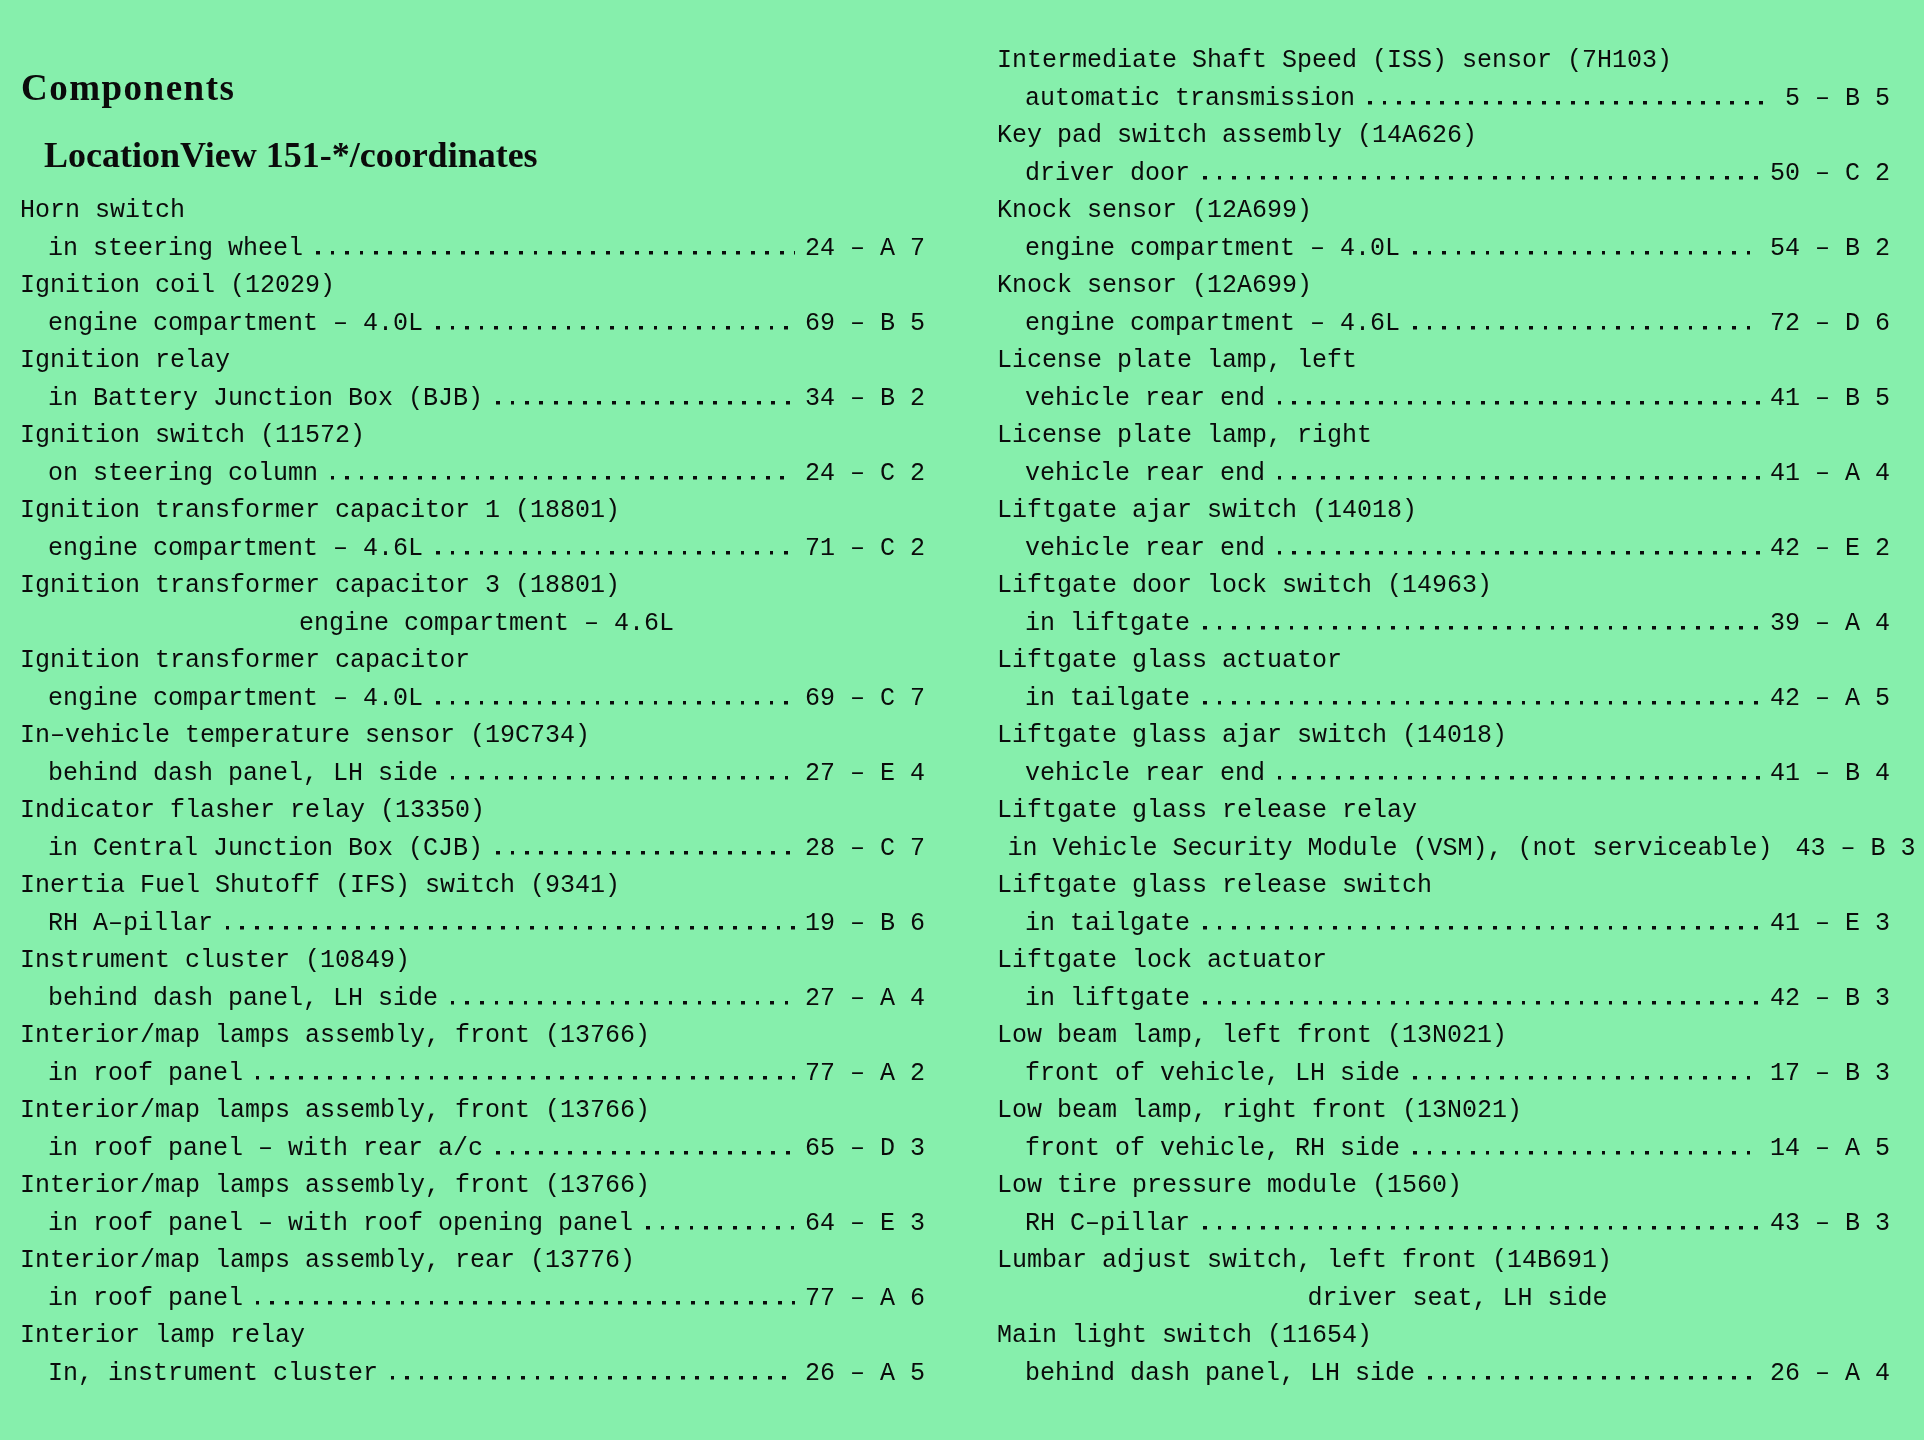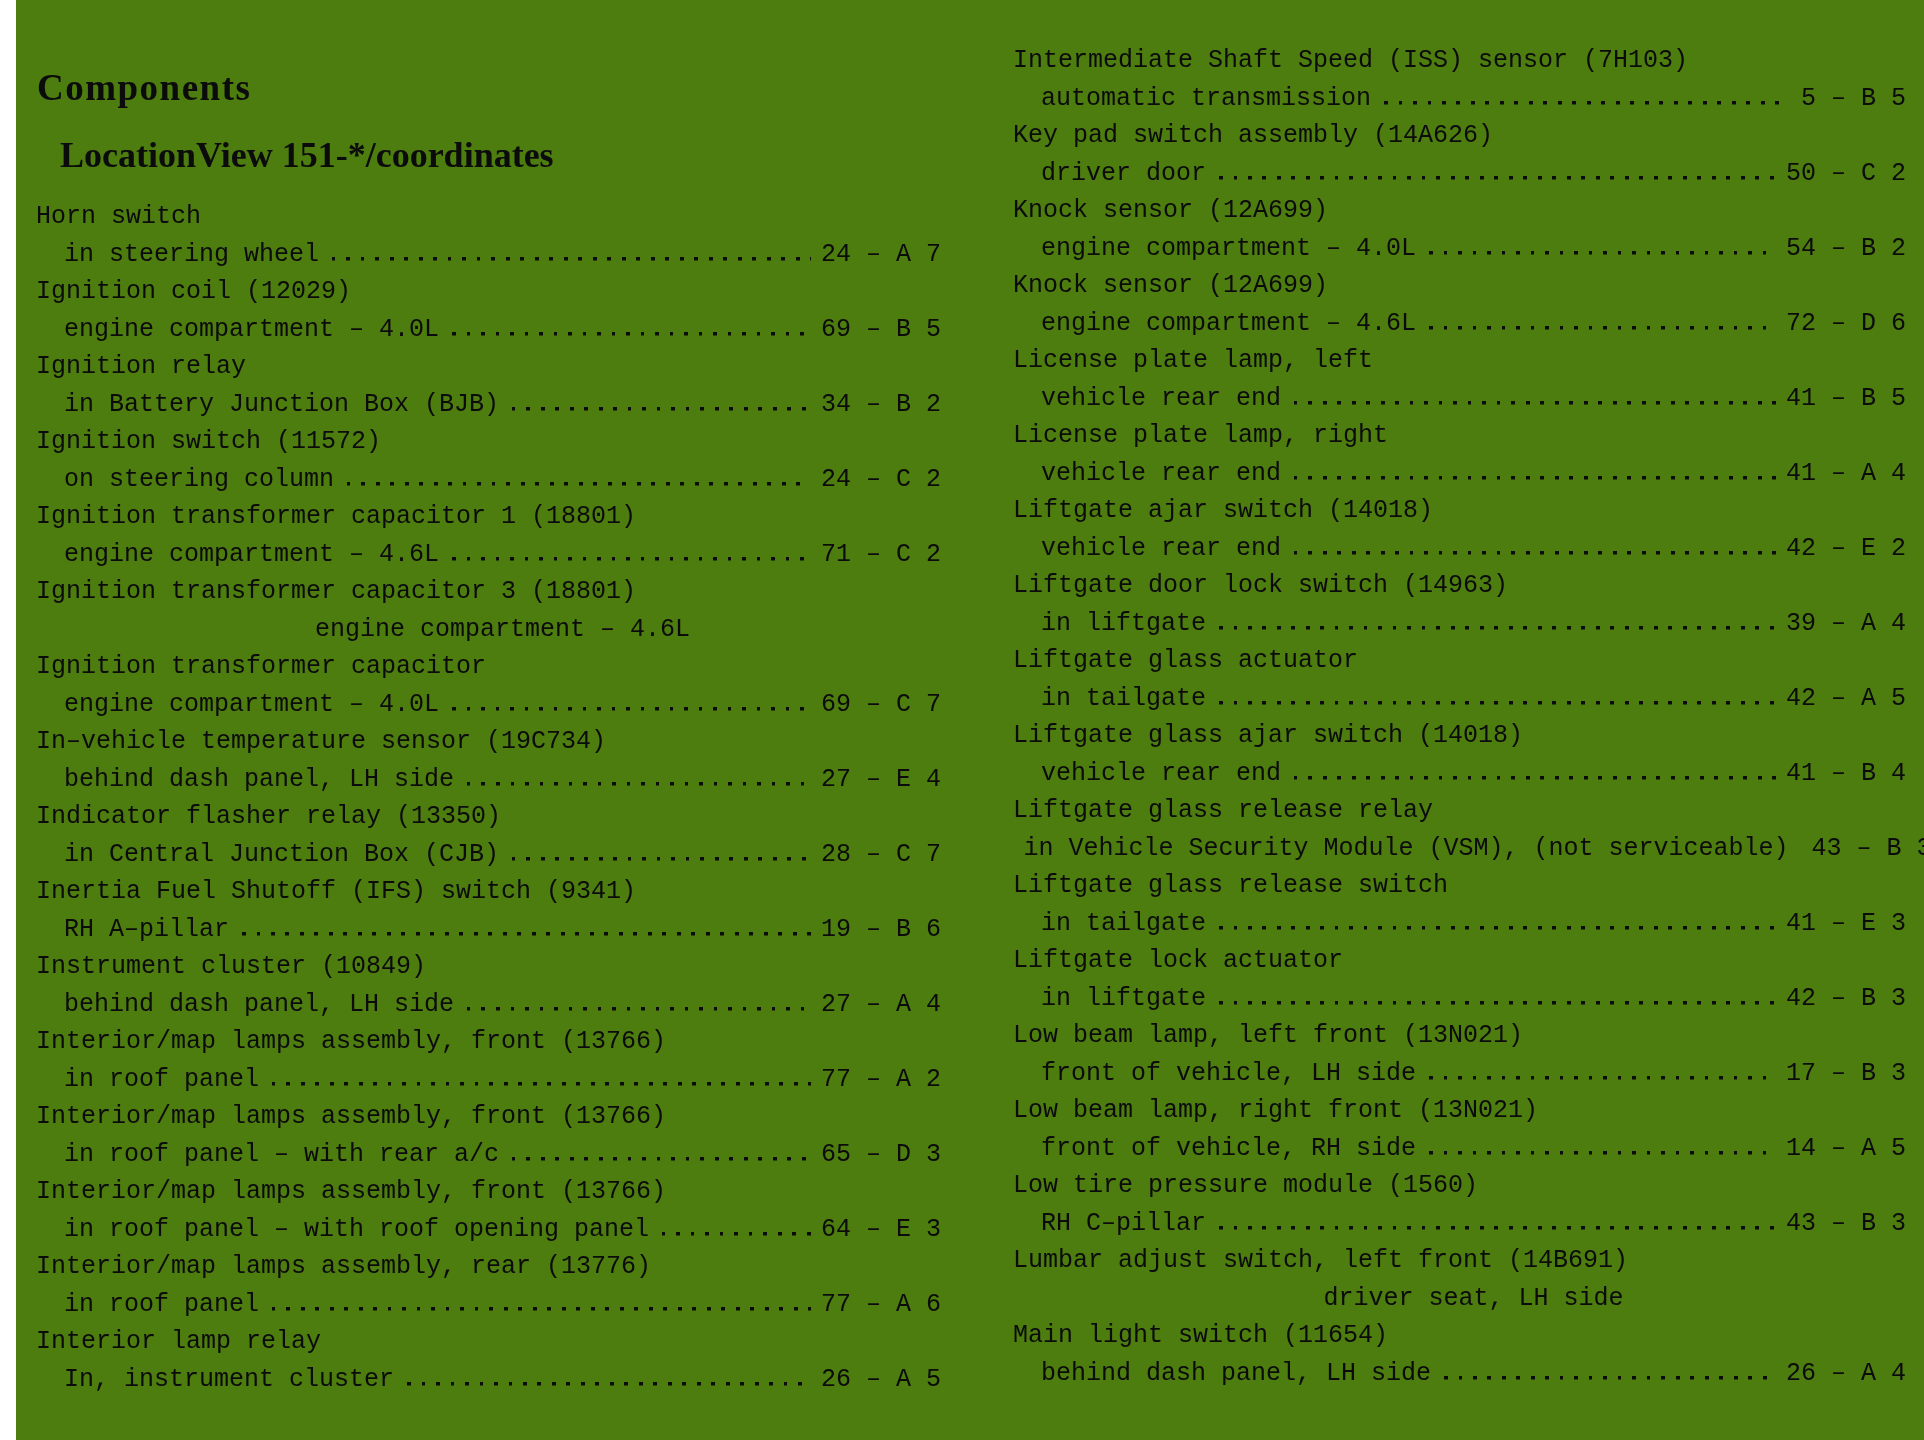--- a/index.html
+++ b/index.html
@@ -9,22 +9,21 @@
     width: 1924px;
     height: 1440px;
     overflow: hidden;
     position: relative;
     color: #0b0b0b;
     font-family: "Liberation Serif", serif;
   }
   .page {
     position: absolute;
     inset: 0;
-    background: #4d7c0f;
-    margin-left: 16px;
+    background: #86efac;
   }
   .hdr-title {
     position: absolute;
     left: 21px;
     top: 66px;
     font-size: 37px;
     font-weight: bold;
     letter-spacing: 1.5px;
   }
   .hdr-row {
@@ -36,21 +35,21 @@
     justify-content: flex-start;
     font-size: 36px;
     font-weight: bold;
   }
   .col {
     position: absolute;
     font-size: 25px;
     line-height: 37.5px;
     font-family: Liberation Mono, monospace;
   }
-  #left-col  { left: 20px;  top: 198px; width: 905px; }
+  #left-col  { left: 20px;  top: 192px; width: 905px; }
   #right-col { left: 997px; top: 42px;  width: 893px; }
 
   .entry { }
   .name { white-space: nowrap; }
   .loc-row {
     display: flex;
     align-items: baseline;
     padding-left: 28px;
     justify-content: center;
   }

